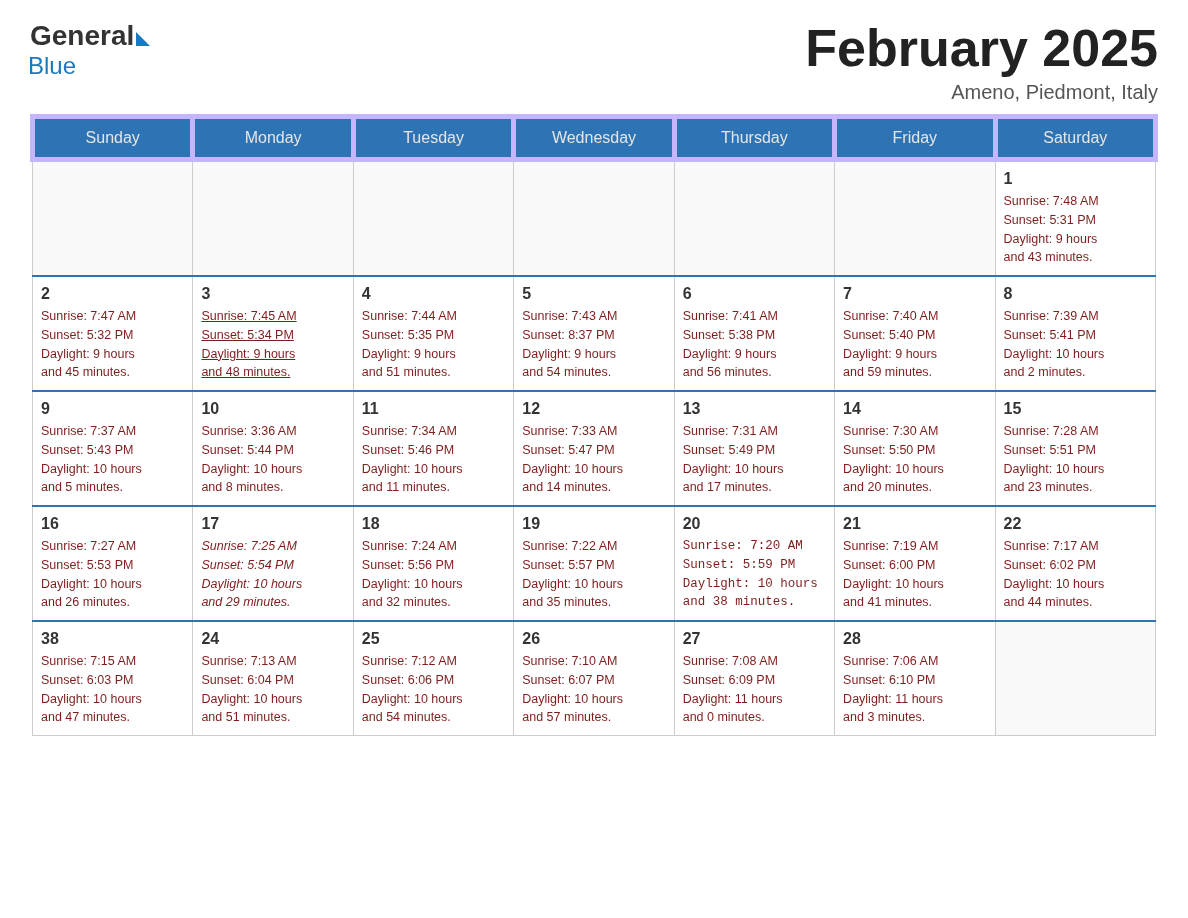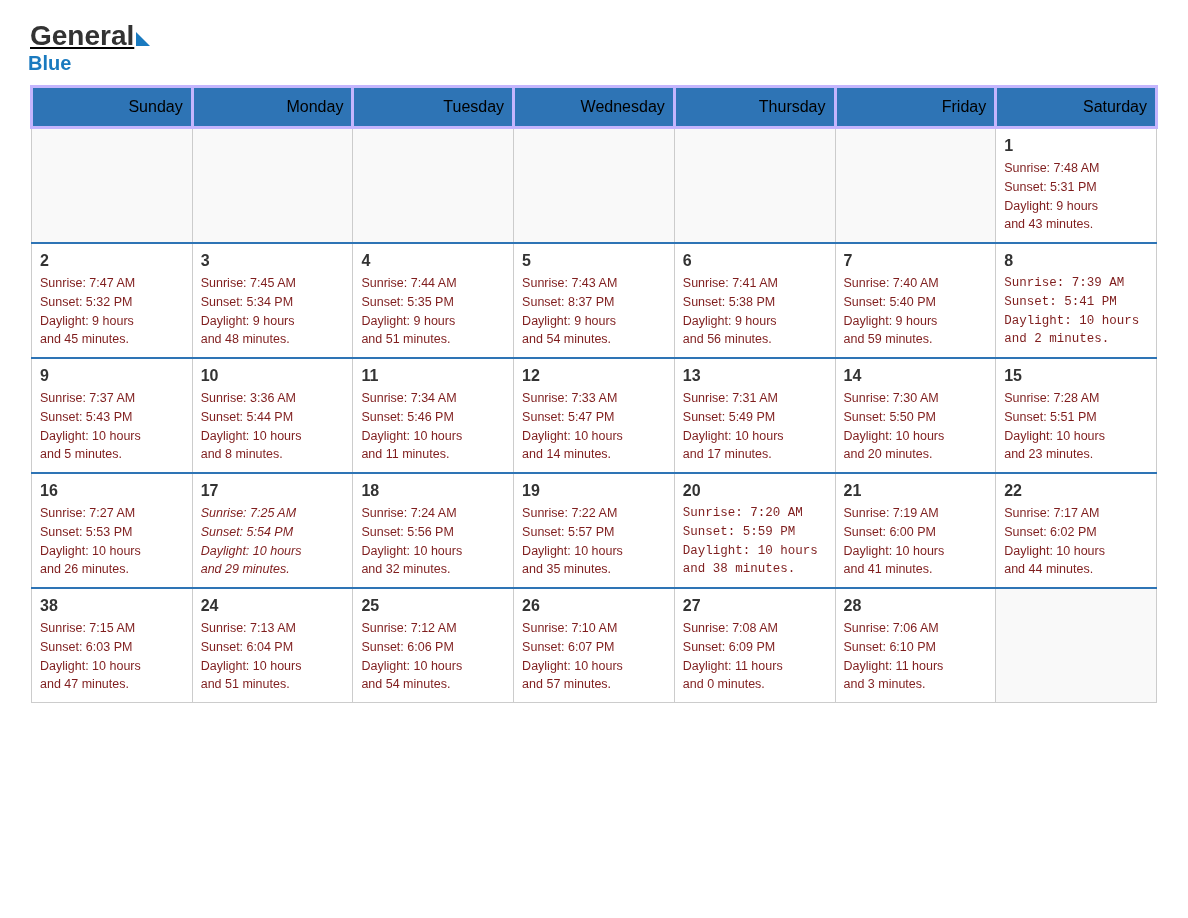--- a/index.html
+++ b/index.html
@@ -17,39 +17,38 @@
       margin-bottom: 10px;
     }
     .logo {
       display: flex;
       flex-direction: column;
       align-items: flex-start;
     }
     .logo-top {
       display: flex;
       align-items: center;
-      text-decoration: underline;
     }
     .logo-general {
       font-size: 28px;
       font-weight: bold;
       color: #333;
     }
     .logo-arrow {
       width: 0;
       height: 0;
       border-left: 14px solid #1a7abf;
       border-top: 14px solid transparent;
       border-bottom: 0px solid transparent;
       margin-left: 2px;
       margin-top: 6px;
     }
     .logo-blue {
-      font-size: 20px;
-      font-weight: bold;
+      font-size: 24px;
+      font-weight: normal;
       color: #1a7abf;
       margin-left: -2px;
     }
     .title-section {
       text-align: right;
     }
     .month-title {
       font-size: 52px;
       font-weight: bold;
       color: #222;
@@ -60,26 +59,26 @@
       color: #555;
       margin-top: 4px;
     }
     .calendar {
       width: 100%;
       border-collapse: collapse;
       margin-top: 10px;
     }
     .calendar th {
       background-color: #2e74b5;
-      color: #000000;
+      color: #e5e5e5;
       padding: 10px 8px;
-      text-align: right;
+      text-align: center;
       font-size: 16px;
       font-weight: normal;
-      border: 3px solid #c4b5fd;
+      border: 5px solid #c4b5fd;
     }
     .calendar td {
       vertical-align: top;
       padding: 8px;
       border: 1px solid #ccc;
       width: 14.28%;
       min-height: 110px;
       font-size: 13px;
       color: #333;
     }
@@ -104,20 +103,24 @@
 </head>
 <body>
 
 <div class="header">
   <div class="logo">
     <div class="logo-top">
       <span class="logo-general">General</span>
       <div class="logo-arrow"></div>
     </div>
     <span class="logo-blue">Blue</span>
+  </div>
+  <div class="title-section">
+    <div class="month-title">February 2025</div>
+    <div class="location">Ameno, Piedmont, Italy</div>
   </div>
 </div>
 
 <table class="calendar">
   <thead>
     <tr>
     <th>Sunday</th>
         <th>Monday</th>
         <th>Tuesday</th>
         <th>Wednesday</th>
@@ -145,21 +148,21 @@
       <tr class="row-separator">
         <td>
           <span class="day-number">2</span>
           <div class="day-info" style="white-space: pre-line;">Sunrise: 7:47 AM
 Sunset: 5:32 PM
 Daylight: 9 hours
 and 45 minutes.</div>
         </td>
         <td>
           <span class="day-number">3</span>
-          <div class="day-info" style="white-space: pre-line;">Sunrise: 7:45 AM
+          <div class="day-info" style="white-space: pre-line; text-decoration: underline;">Sunrise: 7:45 AM
 Sunset: 5:34 PM
 Daylight: 9 hours
 and 48 minutes.</div>
         </td>
         <td>
           <span class="day-number">4</span>
           <div class="day-info" style="white-space: pre-line;">Sunrise: 7:44 AM
 Sunset: 5:35 PM
 Daylight: 9 hours
 and 51 minutes.</div>
@@ -180,21 +183,21 @@
         </td>
         <td>
           <span class="day-number">7</span>
           <div class="day-info" style="white-space: pre-line;">Sunrise: 7:40 AM
 Sunset: 5:40 PM
 Daylight: 9 hours
 and 59 minutes.</div>
         </td>
         <td>
           <span class="day-number">8</span>
-          <div class="day-info" style="white-space: pre-line; font-family: Liberation Mono, monospace;">Sunrise: 7:39 AM
+          <div class="day-info" style="white-space: pre-line;">Sunrise: 7:39 AM
 Sunset: 5:41 PM
 Daylight: 10 hours
 and 2 minutes.</div>
         </td>
       </tr>
       <tr class="row-separator">
         <td>
           <span class="day-number">9</span>
           <div class="day-info" style="white-space: pre-line;">Sunrise: 7:37 AM
 Sunset: 5:43 PM

